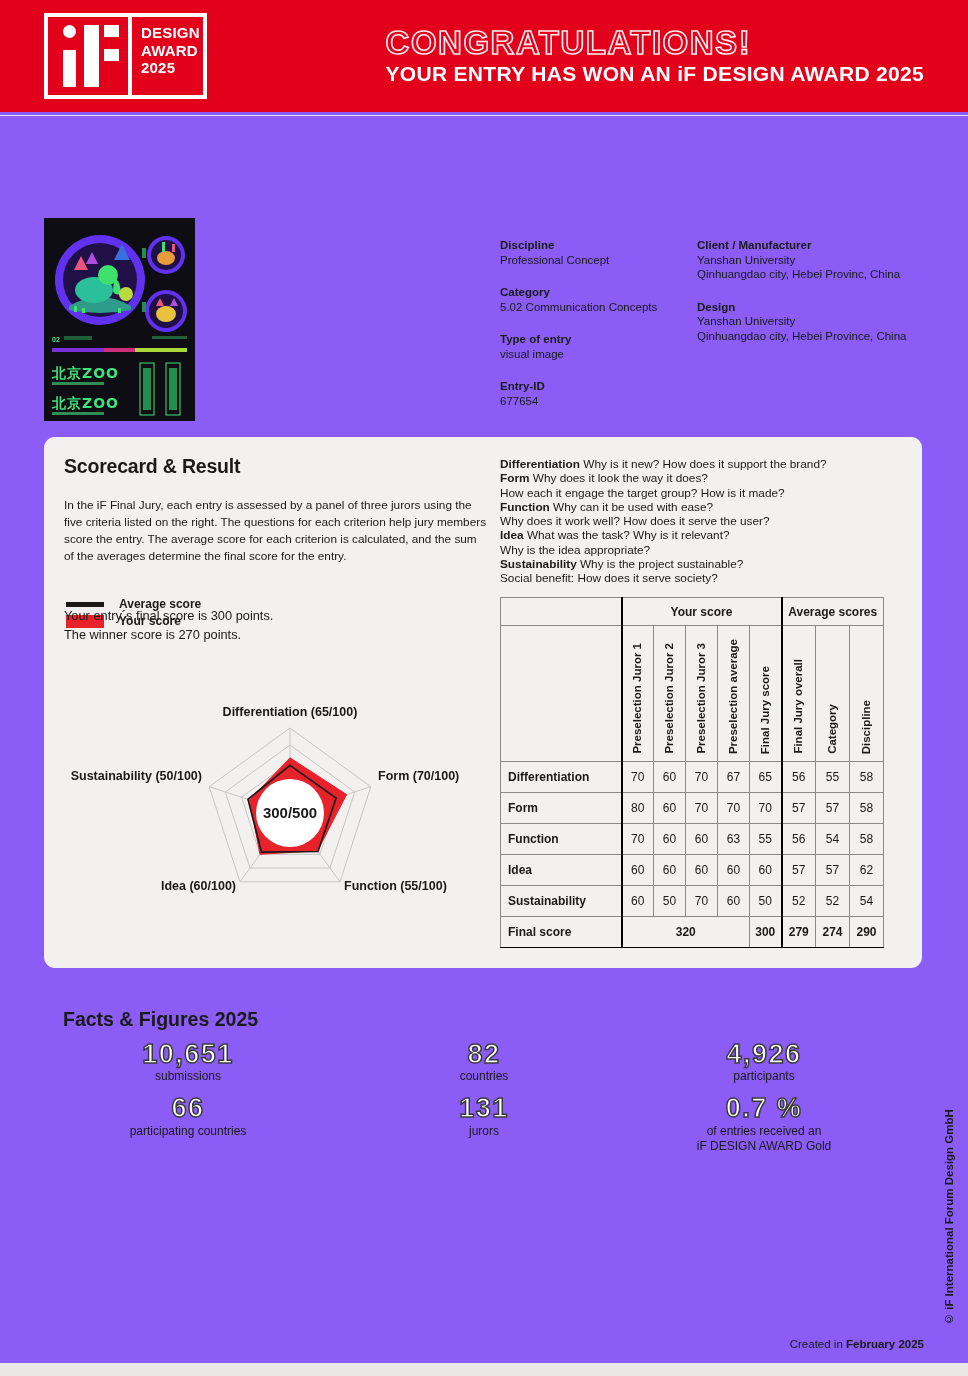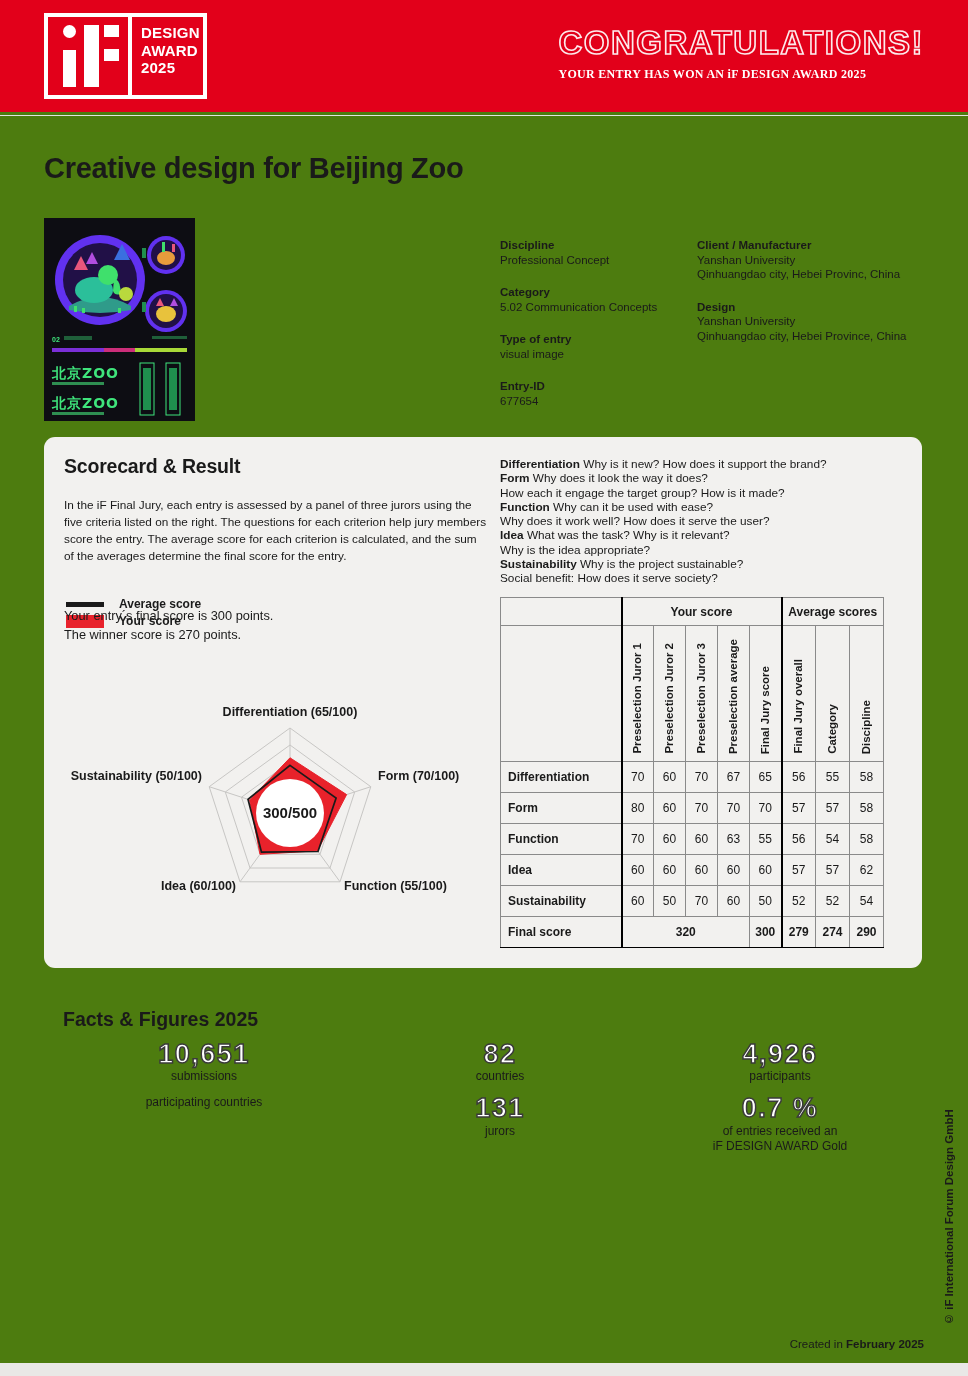--- a/index.html
+++ b/index.html
@@ -1,34 +1,34 @@
 <!DOCTYPE html>
 <html><head>
 <meta charset="utf-8">
 <style>
   * { margin:0; padding:0; box-sizing:border-box; }
   html,body { background:#fff; }
   body { font-family:"Liberation Sans", sans-serif; color:#1a1a1a; }
-  .page { position:relative; width:968px; height:1376px; background:#4d7c0f; overflow:hidden; }
+  .page { position:relative; width:968px; height:1376px; background:#8b5cf6; overflow:hidden; }
 
   
   .hdr { position:absolute; left:0; top:0; width:968px; height:112px; background:#e2001a; }
   .hdr-line { position:absolute; left:0; top:115px; width:968px; height:1px; background:#e3e3e3; }
   .logo { position:absolute; left:44px; top:13px; width:163px; height:86px; border:4px solid #fff; display:flex; }
   .logo-left { width:84px; border-right:4px solid #fff; position:relative; }
   .logo-right { flex:1; padding:7px 0 0 9px; color:#fff; font-weight:bold; font-size:15px; line-height:1.17; letter-spacing:0.2px; }
   .if-glyph { position:absolute; left:15px; top:8px; width:56px; height:62px; }
   .if-glyph .dot { position:absolute; left:0; top:0; width:13px; height:13px; border-radius:50%; background:#fff; }
   .if-glyph .istem { position:absolute; left:0; top:25px; width:13px; height:37px; background:#fff; }
   .if-glyph .fstem { position:absolute; left:21px; top:0; width:15px; height:62px; background:#fff; }
   .if-glyph .farm1 { position:absolute; left:41px; top:0; width:15px; height:12px; background:#fff; }
   .if-glyph .farm2 { position:absolute; left:41px; top:24px; width:15px; height:12px; background:#fff; }
   .congrats-wrap { position:absolute; right:44px; top:24px; }
   .congrats { font-size:33px; font-weight:bold; letter-spacing:1.5px; color:transparent; -webkit-text-stroke:1.6px rgba(255,255,255,0.92); white-space:nowrap; }
-  .congrats-sub { margin-top:5px; font-size:12px; font-weight:bold; color:#fff; letter-spacing:0.3px; white-space:nowrap;font-family:Liberation Serif, serif; }
+  .congrats-sub { font-size:21px; font-weight:bold; color:#fff; letter-spacing:0.3px; white-space:nowrap; }
 
   
   .entry-title { position:absolute; left:44px; top:152px; font-size:29px; font-weight:bold; letter-spacing:-0.3px; }
   .artwork { position:absolute; left:44px; top:218px; width:151px; height:203px; display:block; }
   .detail-col { position:absolute; top:238px; font-size:11.5px; line-height:14.5px; }
   .detail-col.c1 { left:500px; width:190px; }
   .detail-col.c2 { left:697px; width:230px; }
   .detail-block { margin-bottom:18px; }
   .detail-block .lbl { font-weight:bold; }
 
@@ -52,21 +52,21 @@
   .score-table .thickL { border-left:2px solid #000; }
   .score-table td.rot { height:136px; vertical-align:bottom; padding-bottom:7px; }
   .score-table td.rot > div { writing-mode:vertical-rl; transform:rotate(180deg); margin:0 auto; font-weight:bold; font-size:11.5px; white-space:nowrap; line-height:1; }
   .score-table .crit { text-align:left; font-weight:bold; padding-left:7px; }
   .score-table tr.datarow { height:31px; }
   .score-table tr.finalrow { height:31px; font-weight:bold; }
   .score-table tr.finalrow td { border-bottom:1px solid #000; }
 
   
   .facts-heading { position:absolute; left:63px; top:1008px; font-size:19.5px; font-weight:bold; }
-  .facts-grid { position:absolute; left:44px; top:1040px; width:880px; display:grid; grid-template-columns:320px 272px 288px; grid-row-gap:10px; }
+  .facts-grid { position:absolute; left:28px; top:1040px; width:880px; display:grid; grid-template-columns:320px 272px 288px; grid-row-gap:10px; }
   .fact { text-align:center; }
   .fact .num { font-size:27px; font-weight:bold; letter-spacing:1.5px; color:#fff; -webkit-text-stroke:1.5px #3a3a3a; line-height:1.05; }
   .fact .cap { font-size:12px; line-height:1.25; white-space:pre-line; margin-top:1px; }
 
   
   .copyright-vert { position:absolute; right:13px; top:1100px; height:225px; writing-mode:vertical-rl; transform:rotate(180deg); font-size:11.5px; font-weight:bold; white-space:nowrap; }
   .created { position:absolute; right:44px; top:1338px; font-size:11.5px; }
   .created b { font-weight:bold; }
   .bottom-strip { position:absolute; left:0; bottom:0; width:968px; height:13px; background:#e9e8e6; }
 </style>
@@ -92,21 +92,20 @@
         <div>2025</div>
       </div>
     </div>
     <div class="congrats-wrap">
       <div class="congrats">CONGRATULATIONS!</div>
       <div class="congrats-sub">YOUR ENTRY HAS WON AN iF DESIGN AWARD 2025</div>
     </div>
   </div>
   <div class="hdr-line"></div>
 
-  <h1 class="entry-title">Creative design for Beijing Zoo</h1>
 
   <svg class="artwork" viewBox="0 0 151 203" xmlns="http://www.w3.org/2000/svg">
     <rect width="151" height="203" fill="#0d0d13"></rect>
     <circle cx="56" cy="62" r="45" fill="#6131f0"></circle>
     <circle cx="56" cy="62" r="37" fill="#211047"></circle>
     <path d="M25 88 Q56 70 87 88 L87 92 Q56 98 25 92 Z" fill="#2f9b8a"></path>
     <ellipse cx="50" cy="72" rx="19" ry="13" fill="#2bbf9a"></ellipse>
     <circle cx="64" cy="57" r="10" fill="#3fe06c"></circle>
     <path d="M70 60 q8 4 6 16 q-5 2-7-3 Z" fill="#3fe06c"></path>
     <path d="M30 52 l7 -14 l7 14 Z" fill="#e8567c"></path>
@@ -346,20 +345,21 @@
       </div>
       <div class="fact">
         <div class="num">82</div>
         <div class="cap">countries</div>
       </div>
       <div class="fact">
         <div class="num">4,926</div>
         <div class="cap">participants</div>
       </div>
       <div class="fact">
+        <div class="num">66</div>
         <div class="cap">participating countries</div>
       </div>
       <div class="fact">
         <div class="num">131</div>
         <div class="cap">jurors</div>
       </div>
       <div class="fact">
         <div class="num">0.7 %</div>
         <div class="cap">of entries received an
 iF DESIGN AWARD Gold</div>

